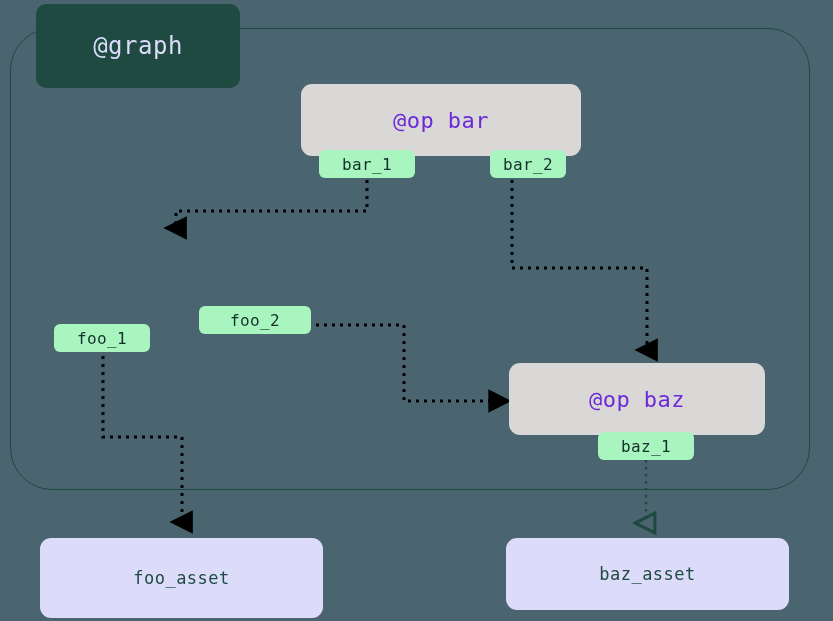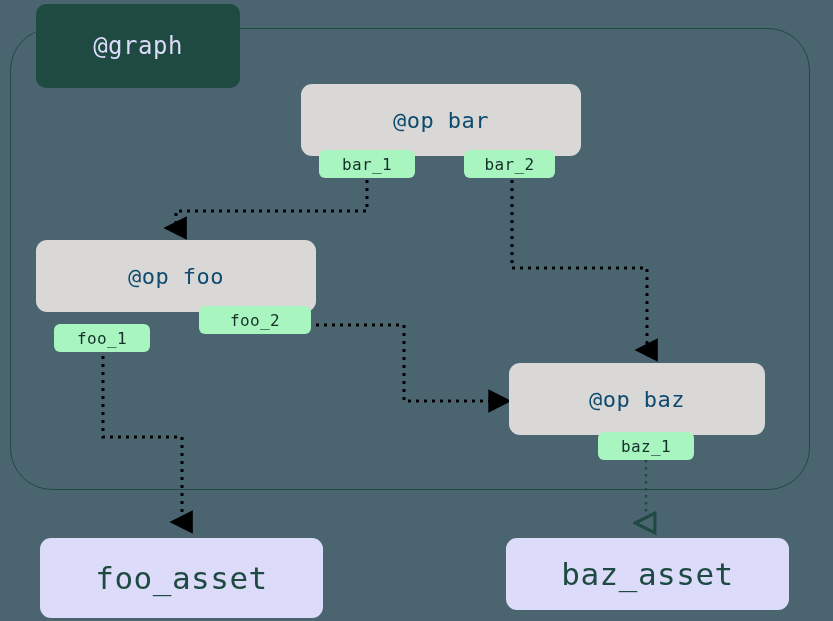--- a/index.html
+++ b/index.html
@@ -63,21 +63,21 @@
   }
   .op-title {
     position: absolute;
     left: 0;
     right: 0;
     top: 0;
     bottom: 0;
     display: flex;
     align-items: center;
     justify-content: center;
-    color: #0c4a6e;
+    color: #6d28d9;
     font-size: 22px;
     letter-spacing: 0.5px;
   }
   .port {
     position: absolute;
     background: #a9f5c0;
     border-radius: 6px;
     height: 28px;
     display: flex;
     align-items: center;
@@ -91,21 +91,21 @@
 
   
   .asset-node {
     position: absolute;
     background: #dcdcfa;
     border-radius: 11px;
     display: flex;
     align-items: center;
     justify-content: center;
     color: #1f4a42;
-    font-size: 31px;
+    font-size: 17px;
     letter-spacing: 0.5px;
     box-sizing: border-box;
   }
 </style>
 </head>
 <body>
 
 <div id="stage">
 
   <svg id="edge-layer" viewBox="0 0 833 621" xmlns="http://www.w3.org/2000/svg">
@@ -133,25 +133,22 @@
   </svg>
 
   <div class="graph-container"></div>
 
   <div class="graph-label">@graph</div>
 
   <div class="op-node" style="left:301px; top:84px; width:280px; height:72px;">
     <span class="op-title">@op bar</span>
   </div>
   <div class="port" style="left:319px; top:150px; width:96px;">bar_1</div>
-  <div class="port" style="left:464px; top:150px; width:91px;">bar_2</div>
+  <div class="port" style="left:490px; top:150px; width:76px;">bar_2</div>
 
-  <div class="op-node" style="left:36px; top:240px; width:280px; height:72px;">
-    <span class="op-title">@op foo</span>
-  </div>
   <div class="port" style="left:54px; top:324px; width:96px;">foo_1</div>
   <div class="port" style="left:199px; top:306px; width:112px;">foo_2</div>
 
   <div class="op-node" style="left:509px; top:363px; width:256px; height:72px;">
     <span class="op-title">@op baz</span>
   </div>
   <div class="port" style="left:598px; top:432px; width:96px;">baz_1</div>
 
   <div class="asset-node" style="left:40px; top:538px; width:283px; height:80px;">foo_asset</div>
 

